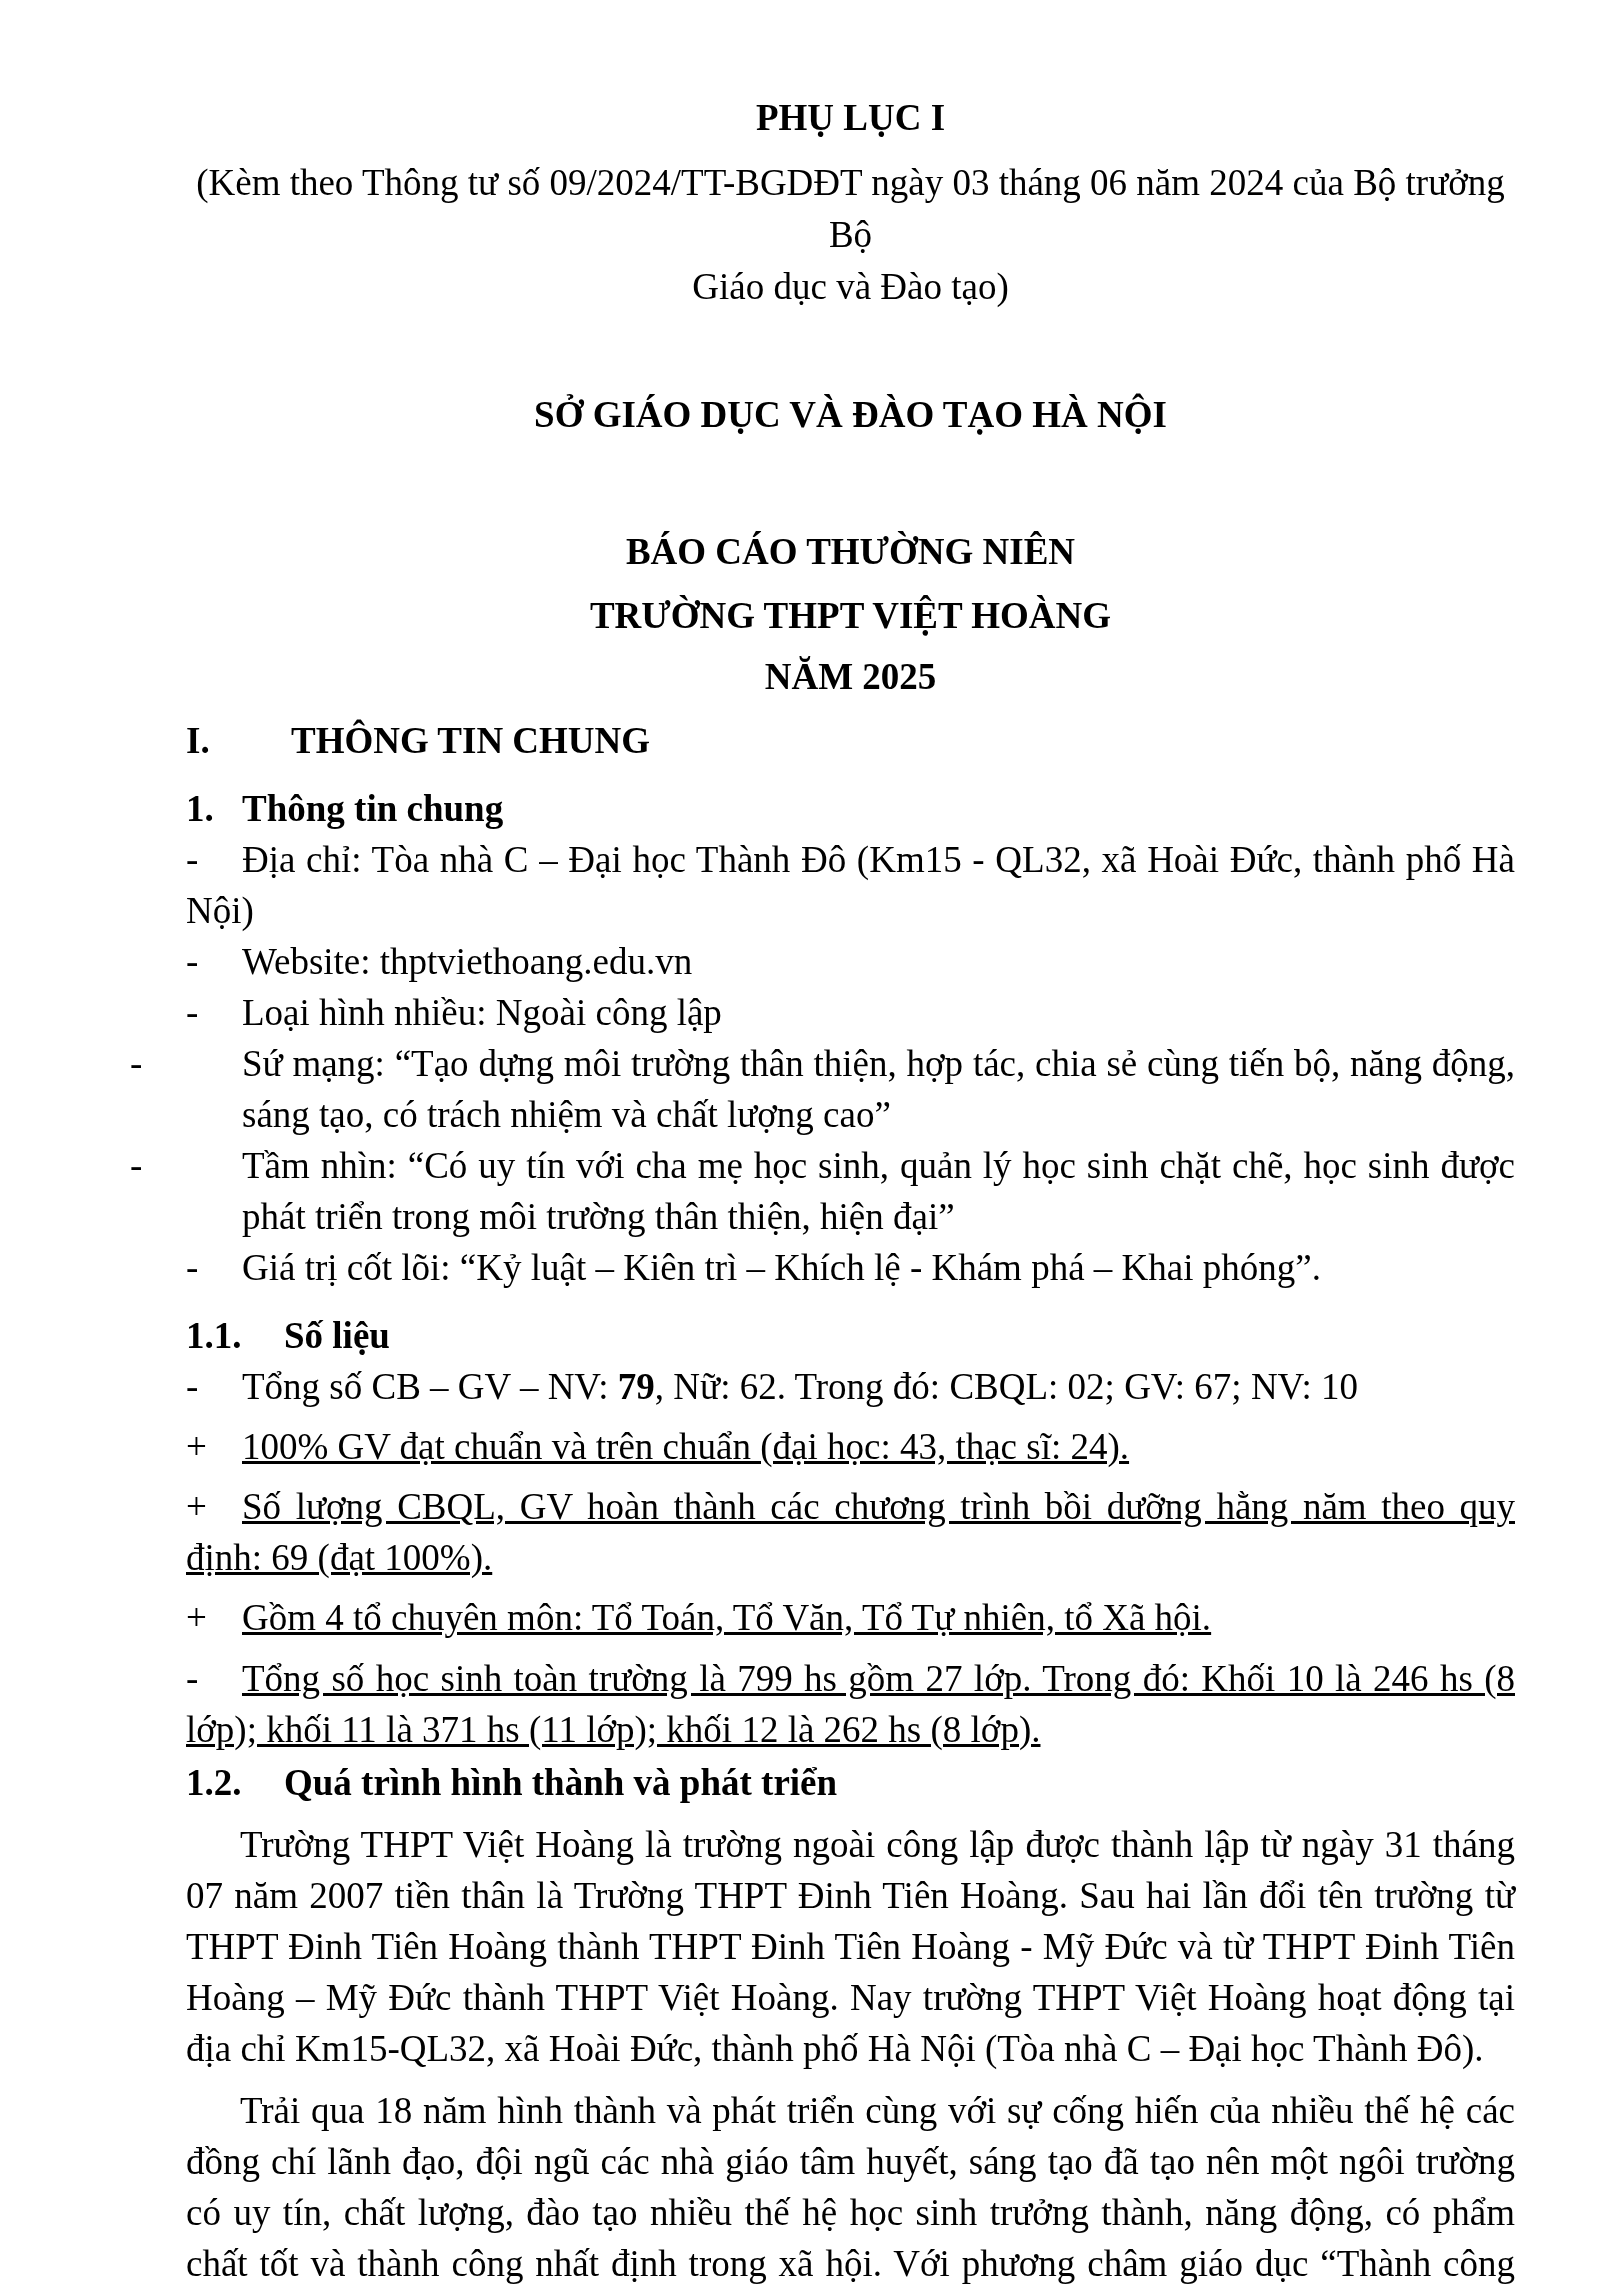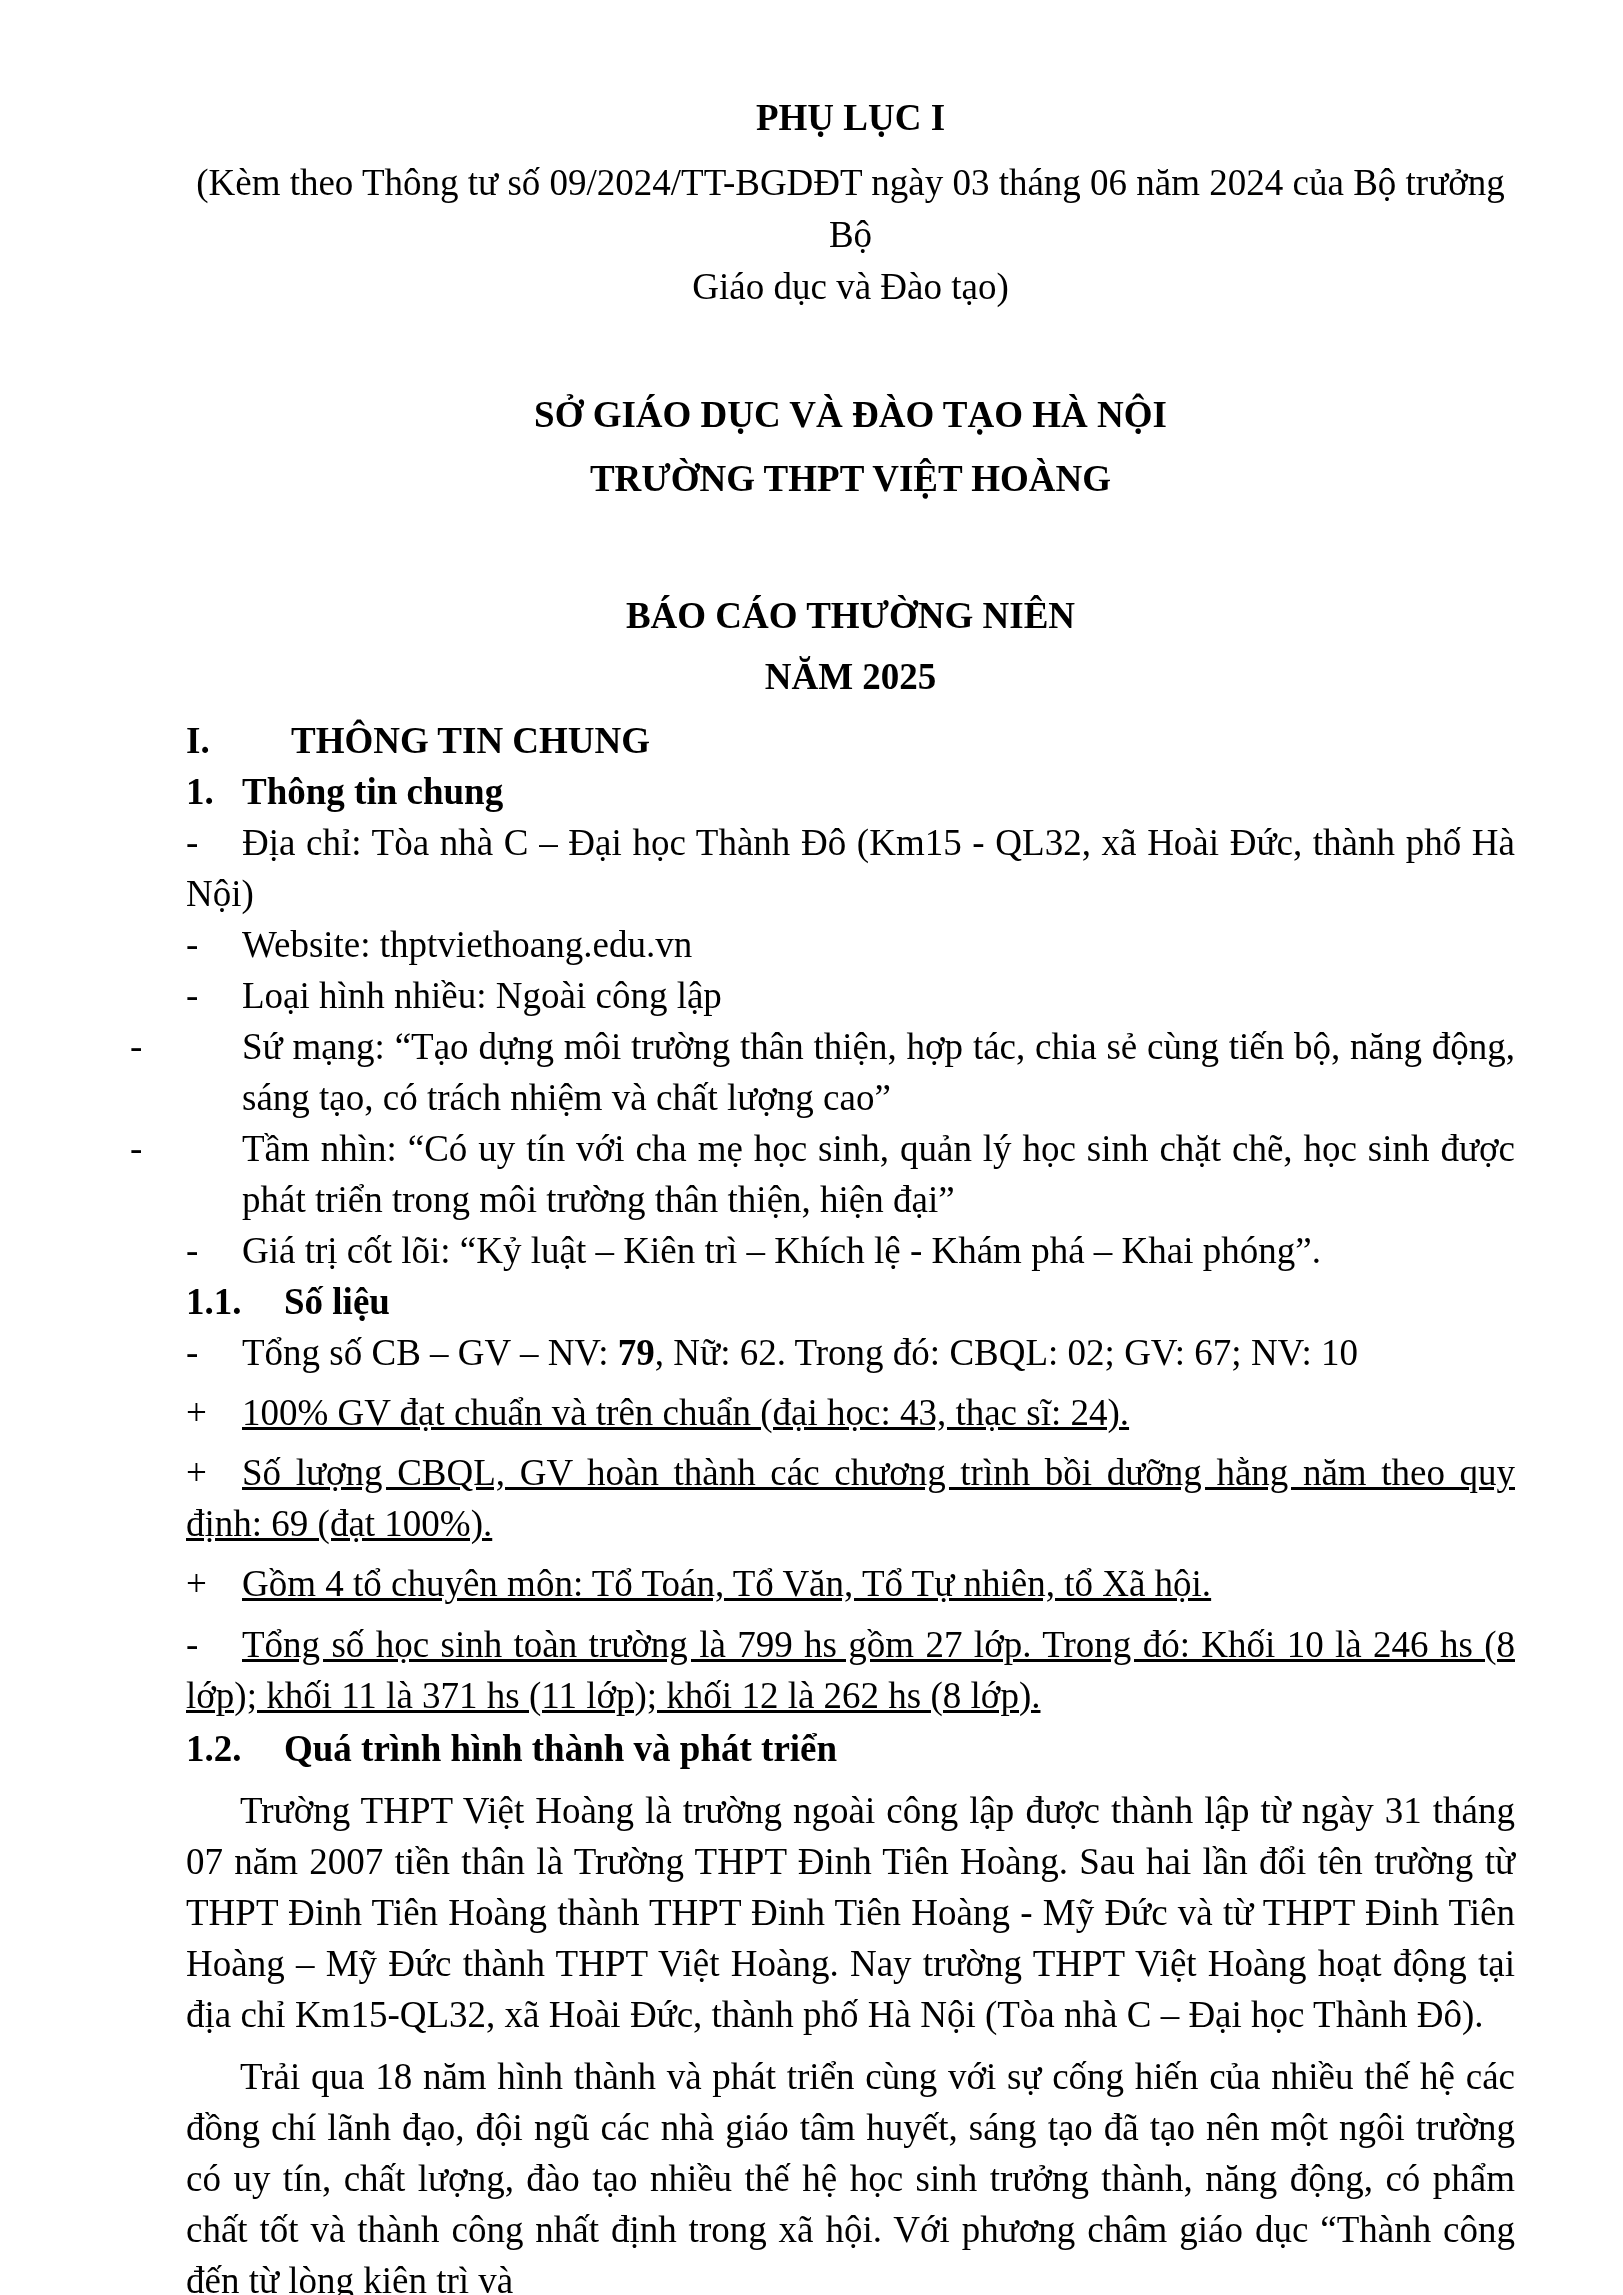--- a/index.html
+++ b/index.html
@@ -20,21 +20,21 @@
   .center { text-align: center; }
   .bold { font-weight: bold; }
 
   .appendix-title { line-height: 52px; }
   .appendix-subtitle { margin-top: 13px; line-height: 52px; }
   .org-department { margin-top: 76px; line-height: 52px; }
   .org-school { margin-top: 11.8px; line-height: 52px; }
   .report-title { margin-top: 85px; line-height: 52px; }
   .report-year { margin-top: 9.2px; line-height: 52px; }
 
-  .heading { font-weight: bold; }
+  .heading { font-weight: bold; margin-top: 17px; }
   .heading-I { margin-top: 11.8px; }
   .num { display: inline-block; }
   .num-I { width: 105px; }
   .num-1 { width: 56px; }
   .num-11 { width: 98px; }
 
   .li { text-align: justify; }
   .marker { display: inline-block; width: 56px; }
   .hang { padding-left: 56px; text-indent: -56px; }
   .spaced { margin-top: 9.2px; text-decoration: underline; }
@@ -51,23 +51,23 @@
   <div class="content">
 
     <div class="center bold appendix-title">PHỤ LỤC I</div>
 
     <div class="center appendix-subtitle">
       <div>(Kèm theo Thông tư số 09/2024/TT-BGDĐT ngày 03 tháng 06 năm 2024 của Bộ trưởng Bộ</div>
       <div>Giáo dục và Đào tạo)</div>
     </div>
 
     <div class="center bold org-department">SỞ GIÁO DỤC VÀ ĐÀO TẠO HÀ NỘI</div>
+    <div class="center bold report-title">BÁO CÁO THƯỜNG NIÊN</div>
+
     <div class="center bold org-school">TRƯỜNG THPT VIỆT HOÀNG</div>
-
-    <div class="center bold report-title">BÁO CÁO THƯỜNG NIÊN</div>
     <div class="center bold report-year">NĂM 2025</div>
 
     <div class="heading heading-I"><span class="num num-I">I.</span><span>THÔNG TIN CHUNG</span></div>
 
     <div class="heading"><span class="num num-1">1.</span><span>Thông tin chung</span></div>
 
 
     <div class="li"><span class="marker">-</span><span>Địa chỉ: Tòa nhà C – Đại học Thành Đô (Km15 - QL32, xã Hoài Đức, thành phố Hà Nội)</span></div>
 
     <div class="li"><span class="marker">-</span><span>Website: thptviethoang.edu.vn</span></div>

